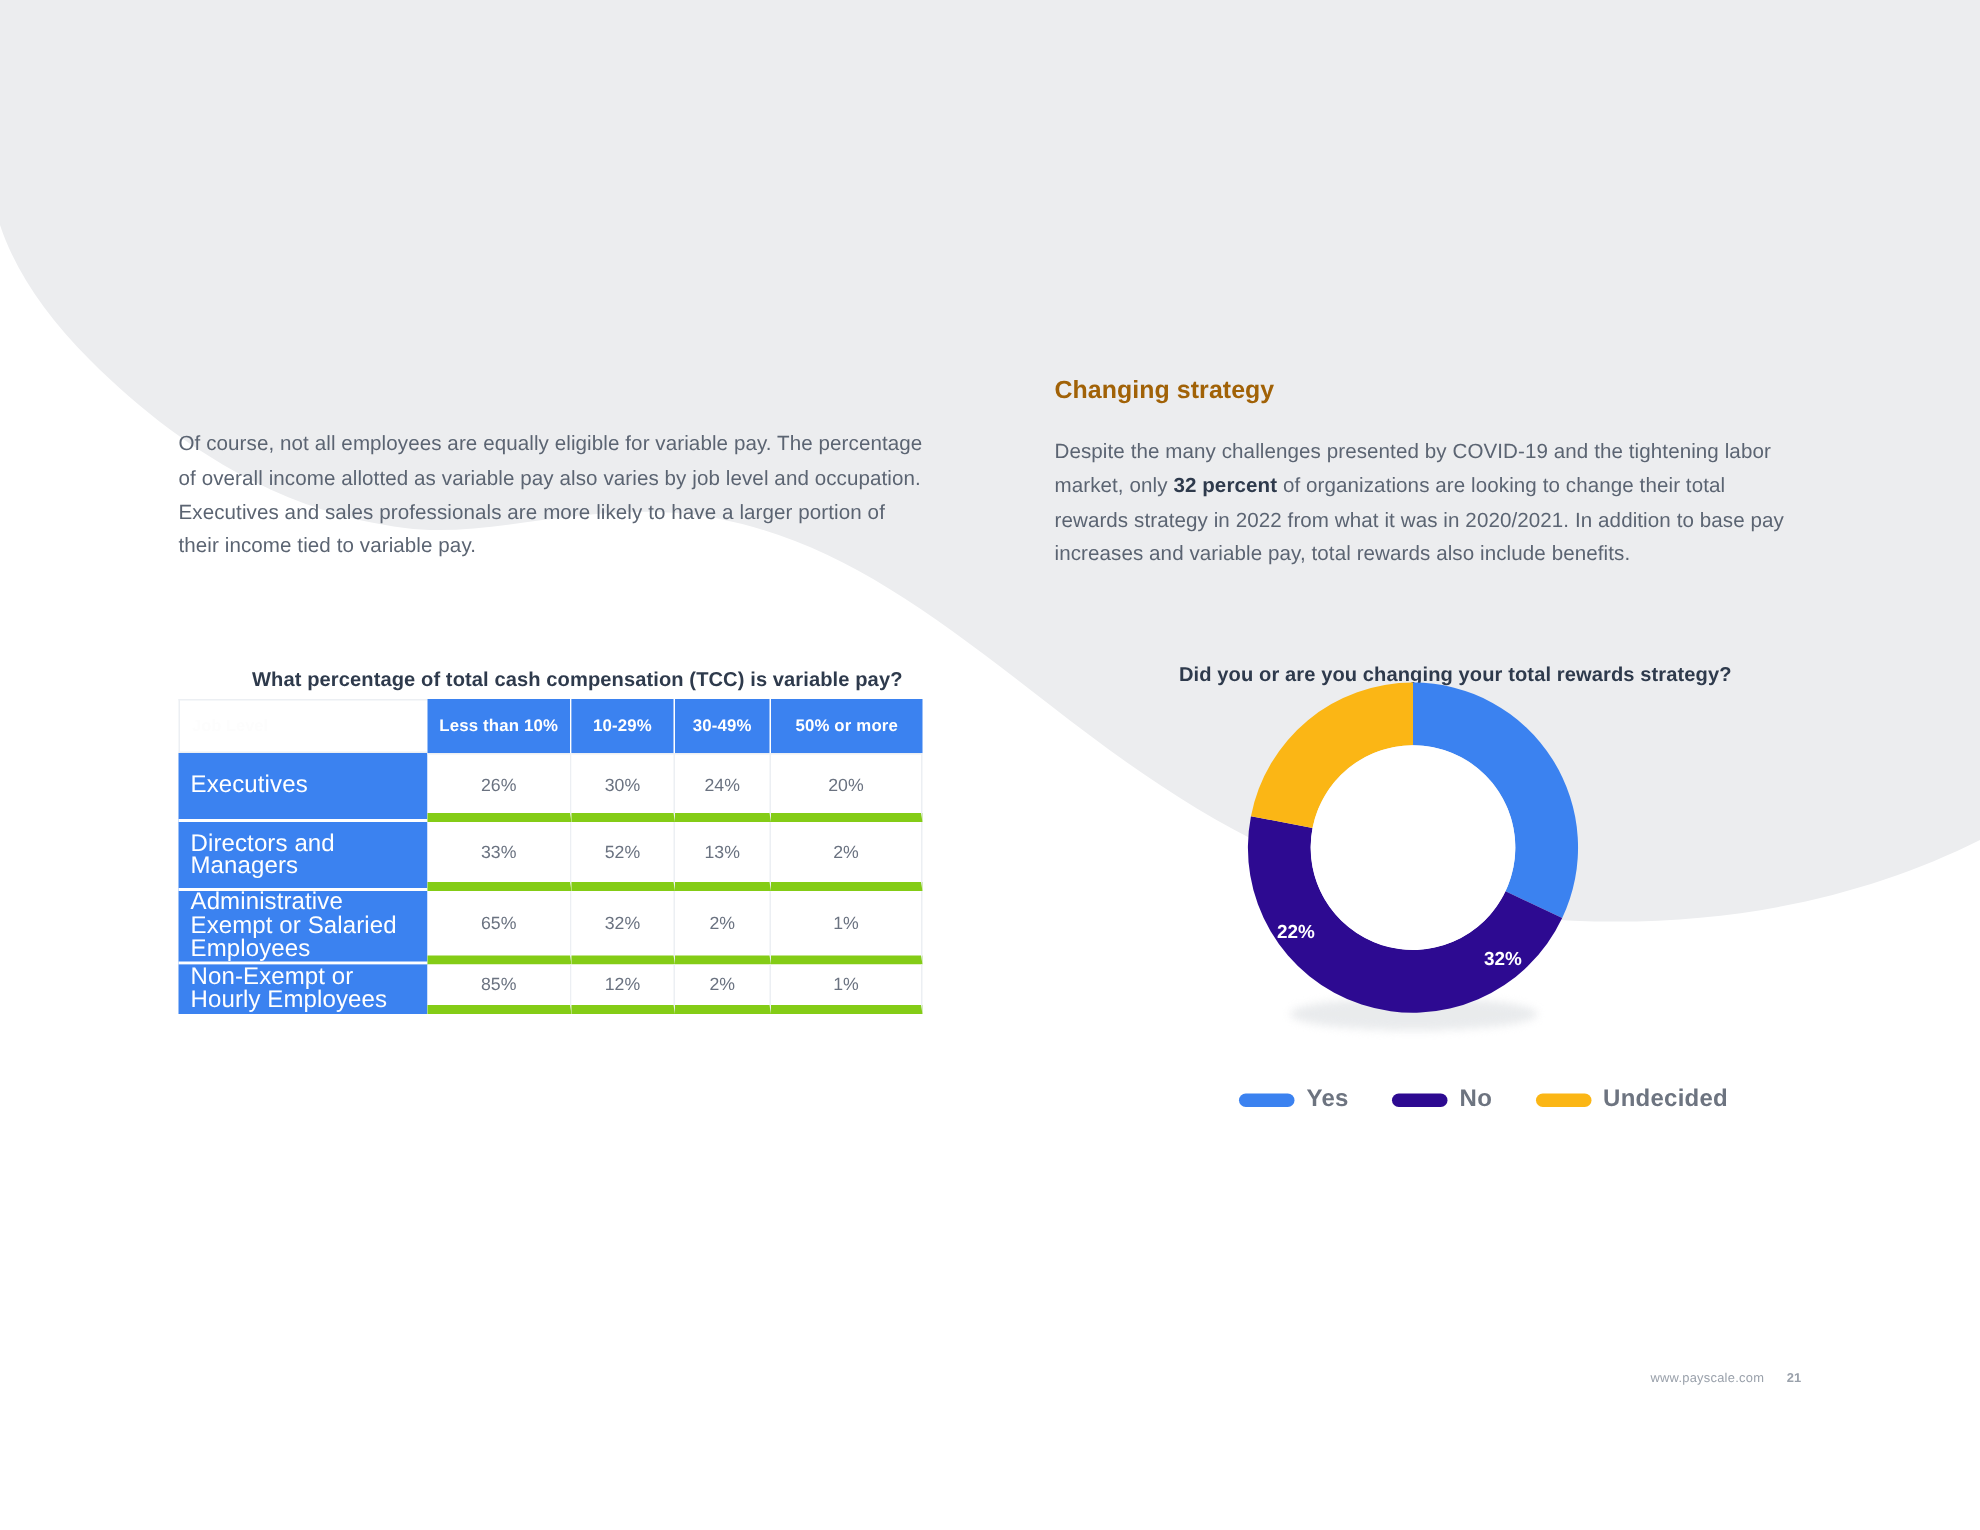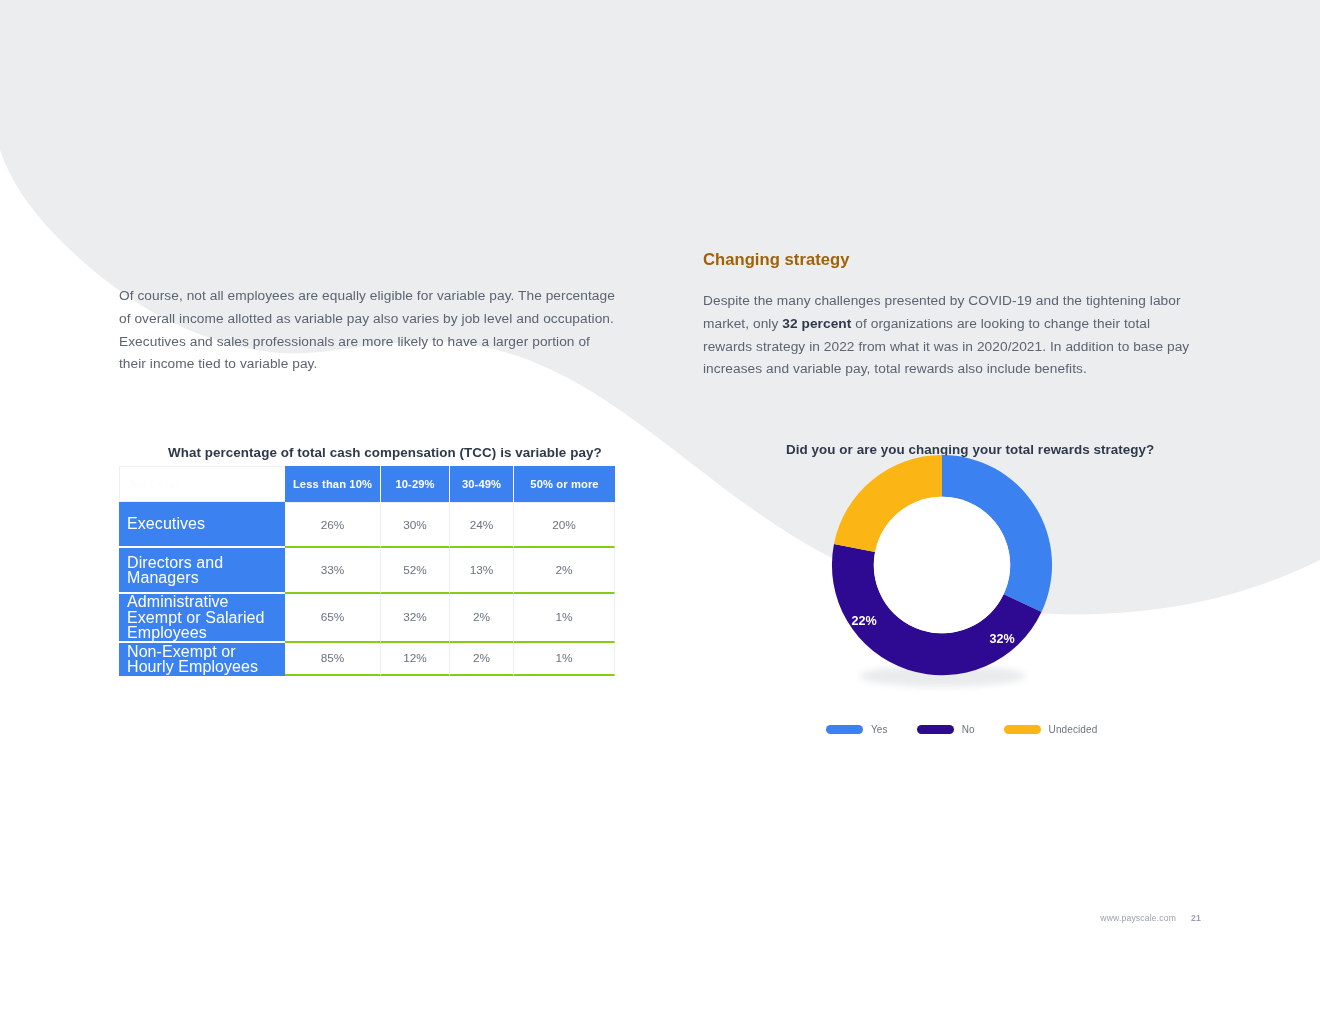--- a/index.html
+++ b/index.html
@@ -57,21 +57,21 @@
     background:#3b82f0;color:#ffffff;
     font-size:16px;font-weight:400;letter-spacing:0.005em;
     padding-left:8px!important;line-height:15.5px;
     border-bottom:2px solid #ffffff;
     box-sizing:border-box;
   }
   tr:last-child .rh{border-bottom:none;}
   .cell{
     text-align:center;color:#6a7280;font-size:11.8px;
     background:#ffffff;
-    border-bottom:2px solid #84cc16;
+    border-bottom:6px solid #84cc16;
     border-right:1px solid #eceff3;
     box-sizing:border-box;
   }
   .cell:last-child{border-right:1px solid #eceff3;}
   tr.r0 .cell{border-top:1px solid #eceff3;}
 
   
   .col-right{position:absolute;left:703px;top:250px;width:494px;z-index:2;}
   .section-head{
     font-size:16.6px;font-weight:700;color:#a16207;
@@ -91,21 +91,21 @@
     font-family:"Liberation Sans","DejaVu Sans",sans-serif;
   }
 
   
   .legend{
     position:absolute;left:826px;top:724px;z-index:2;
     display:flex;align-items:center;gap:29px;
   }
   .lg-item{display:flex;align-items:center;gap:8px;}
   .lg-swatch{width:37px;height:9px;border-radius:5px;display:block;}
-  .lg-label{font-size:10px;color:#6d7480;letter-spacing:0.01em;}
+  .lg-label{font-size:16px;color:#6d7480;letter-spacing:0.01em;font-weight:bold;}
 
   
   .footer{position:absolute;right:119px;top:913px;display:flex;align-items:baseline;gap:15px;z-index:2;}
   .footer span{font-size:8.6px;color:#9aa1ab;letter-spacing:0.02em;}
   .pg-num{font-weight:700;color:#8c939d;}
 </style>
 </head>
 <body>
 
 <div class="page">

